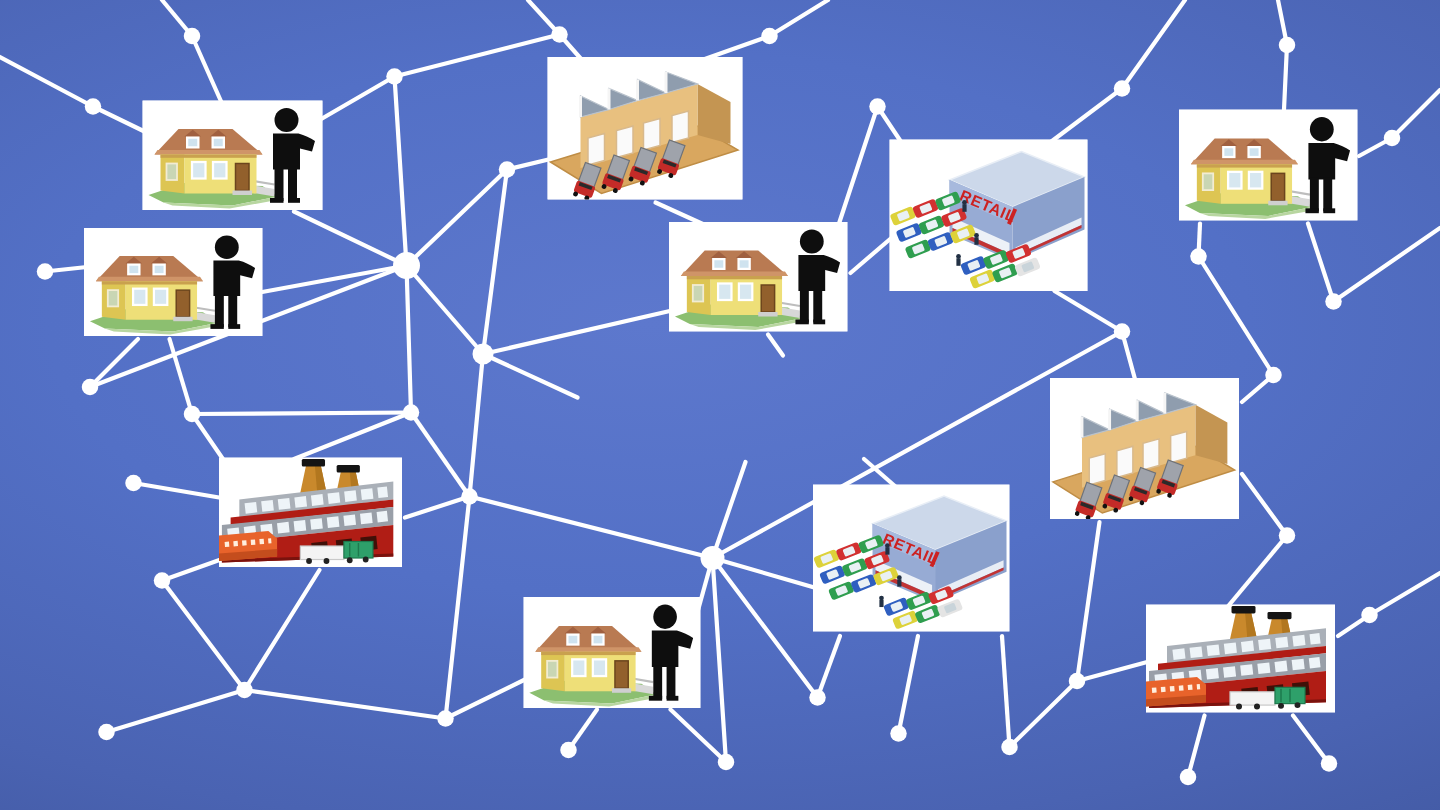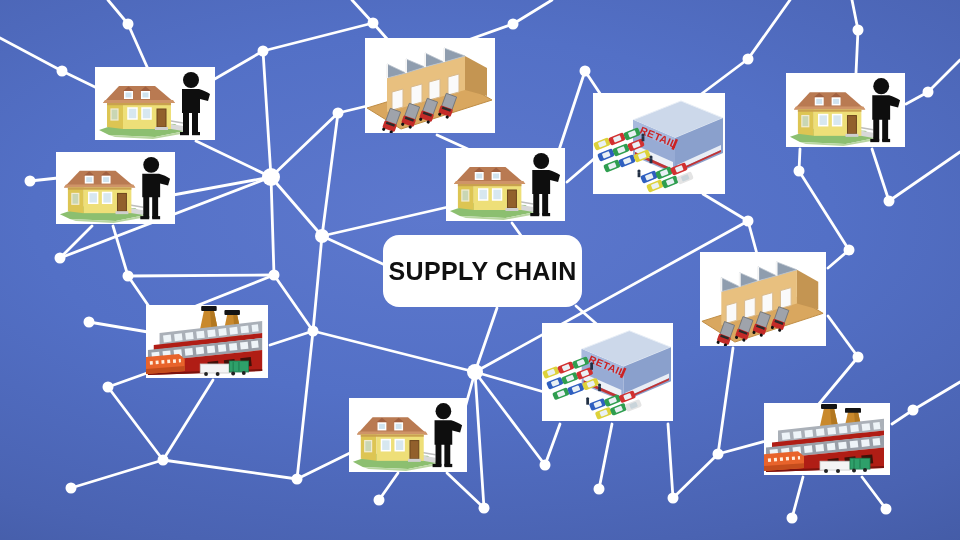--- a/index.html
+++ b/index.html
@@ -423,17 +423,14 @@
           <use href="#sym-house"></use>
         </svg>
       </div>
       <div class="tile" style="left: 764px; top: 403px; width: 126px; height: 72px;">
         <svg viewBox="0 0 126 73" preserveAspectRatio="none">
           <use href="#sym-factory"></use>
         </svg>
       </div>
     </div>
 
-  <div class="title-box">
-    <span>SUPPLY CHAIN</span>
-  </div>
 
 </div>
 
 </body></html>

